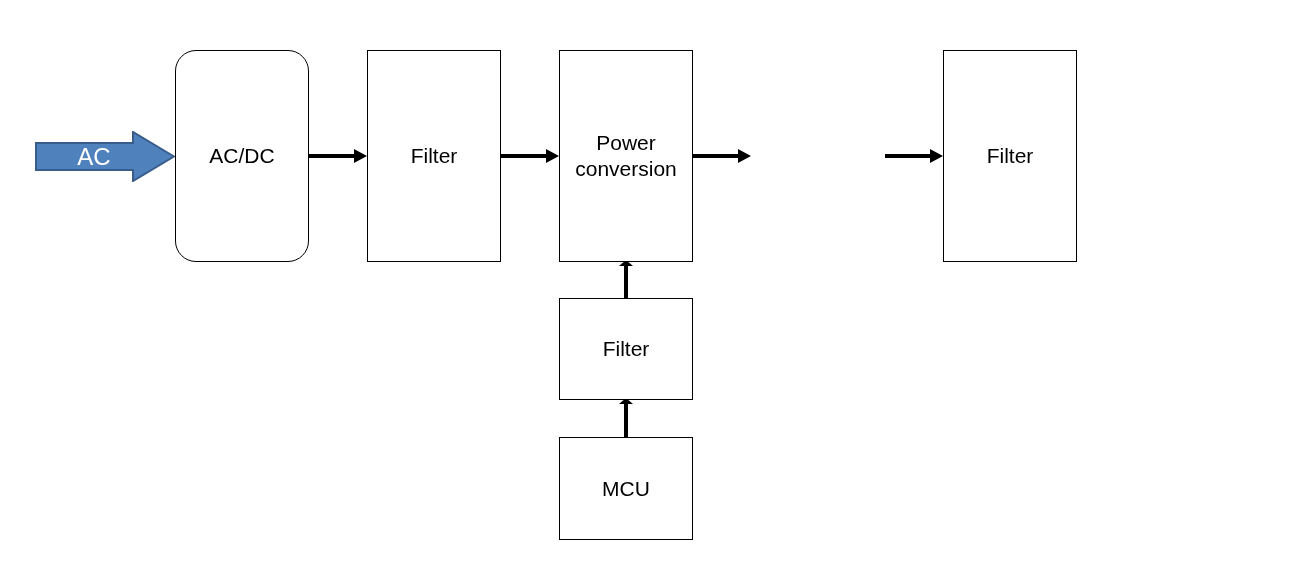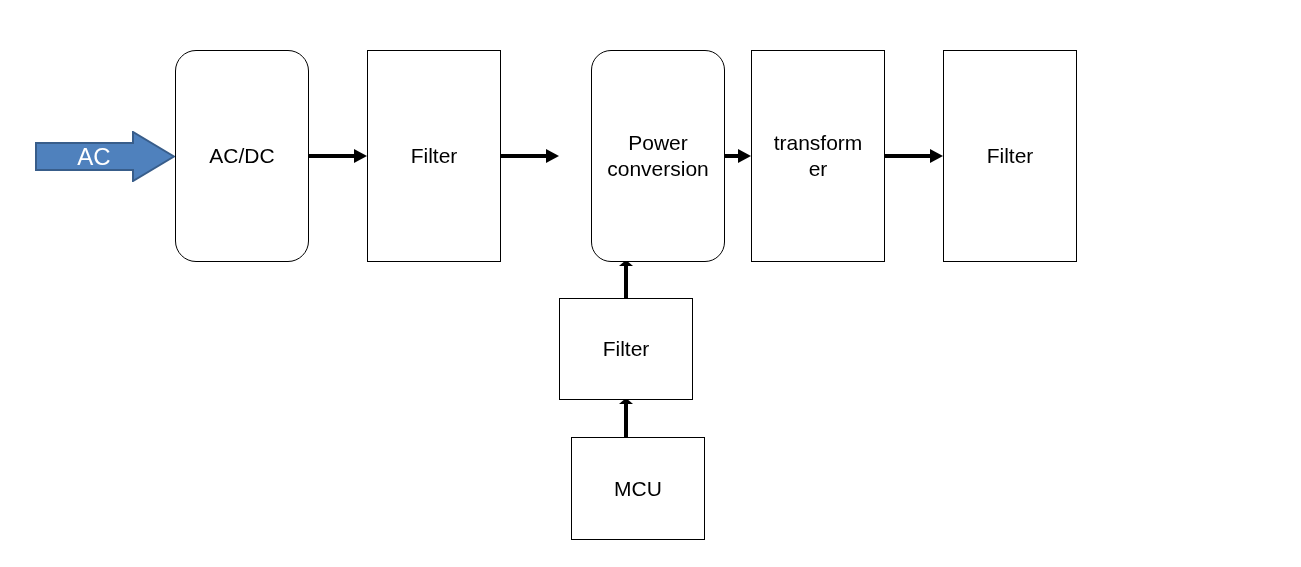--- a/index.html
+++ b/index.html
@@ -121,35 +121,31 @@
   </div>
 
   <div class="block" style="left:175px; top:50px; width:134px; height:212px;border-radius:21px;">
     <span class="block-label">AC/DC</span>
   </div>
 
   <div class="block" style="left:367px; top:50px; width:134px; height:212px;">
     <span class="block-label">Filter</span>
   </div>
 
-  <div class="block" style="left:591px; top:50px; width:134px; height:212px;border-radius:20px;">
+  <div class="block" style="left:559px; top:50px; width:134px; height:212px;">
     <span class="block-label">Power
 conversion</span>
   </div>
 
-  <div class="block" style="left:751px; top:50px; width:134px; height:212px;">
-    <span class="block-label">transform
-er</span>
-  </div>
 
   <div class="block" style="left:943px; top:50px; width:134px; height:212px;">
     <span class="block-label">Filter</span>
   </div>
 
   <div class="block" style="left:559px; top:298px; width:134px; height:102px;">
     <span class="block-label">Filter</span>
   </div>
 
-  <div class="block" style="left:559px; top:437px; width:134px; height:103px;margin-left:12px;">
+  <div class="block" style="left:559px; top:437px; width:134px; height:103px;">
     <span class="block-label">MCU</span>
   </div>
 
 </div>
 
 </body></html>

